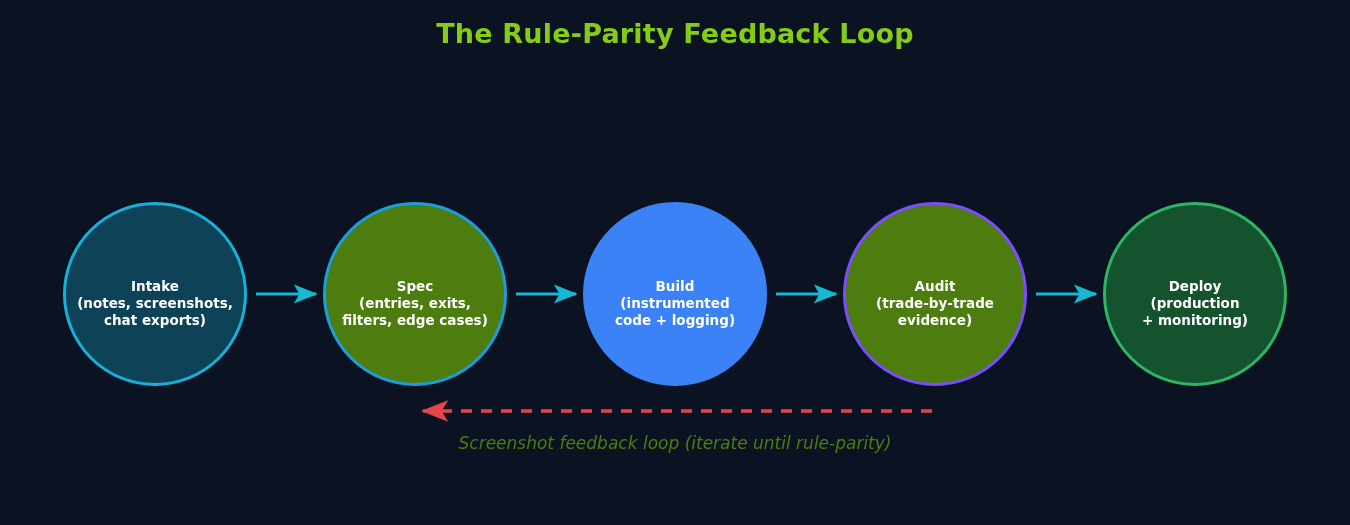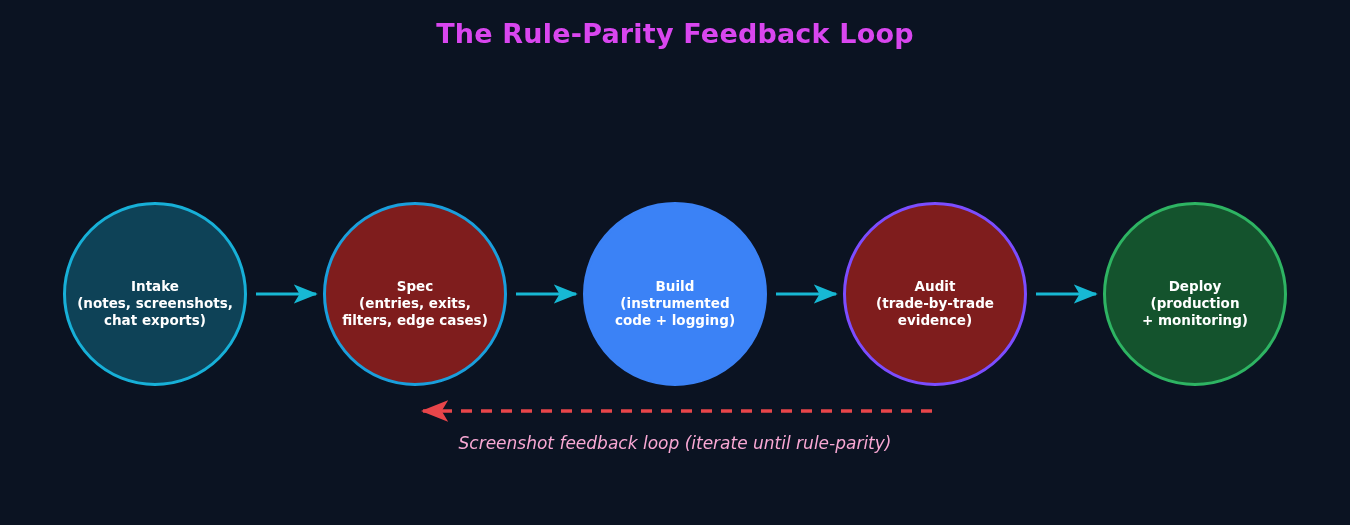--- a/index.html
+++ b/index.html
@@ -13,21 +13,21 @@
     font-family: "DejaVu Sans", sans-serif;
     overflow: hidden;
     position: relative;
   }
   #diagram-title {
     position: absolute;
     top: 18px;
     left: 0;
     width: 1350px;
     text-align: center;
-    color: #d946ef;
+    color: #84cc16;
     font-size: 27px;
     font-weight: bold;
     letter-spacing: 0.2px;
   }
   #flow-layer {
     position: absolute;
     top: 0;
     left: 0;
   }
   .node-circle {
@@ -47,21 +47,21 @@
     white-space: pre;
     pointer-events: none;
     margin-top: 18px;
   }
   #feedback-caption {
     position: absolute;
     top: 433px;
     left: 0;
     width: 1350px;
     text-align: center;
-    color: #f9a8d4;
+    color: #4d7c0f;
     font-size: 17px;
     font-style: italic;
   }
 </style>
 </head>
 <body>
 
 <div id="diagram-title">The Rule-Parity Feedback Loop</div>
 
 <svg id="flow-layer" width="1350" height="525">
@@ -83,33 +83,33 @@
 
   <line x1="932" y1="411" x2="423" y2="411" stroke="#e8454a" stroke-width="3.4" stroke-dasharray="11 9" marker-end="url(#arrow-red)"></line>
 </svg>
 
 <div class="node-circle" style="left:63px; top:202px; width:184px; height:184px; background:#0e4257; border:3px solid #17b0d8;">
   <div class="node-label">Intake
 (notes, screenshots,
 chat exports)</div>
 </div>
 
-<div class="node-circle" style="left:323px; top:202px; width:184px; height:184px; background:#7f1d1d; border:3px solid #1a9fdc;">
+<div class="node-circle" style="left:323px; top:202px; width:184px; height:184px; background:#4d7c0f; border:3px solid #1a9fdc;">
   <div class="node-label">Spec
 (entries, exits,
 filters, edge cases)</div>
 </div>
 
 <div class="node-circle" style="left:583px; top:202px; width:184px; height:184px; background:#3b82f6; border:3px solid #3b82f6;">
   <div class="node-label">Build
 (instrumented
 code + logging)</div>
 </div>
 
-<div class="node-circle" style="left:843px; top:202px; width:184px; height:184px; background:#7f1d1d; border:3px solid #7c4dff;">
+<div class="node-circle" style="left:843px; top:202px; width:184px; height:184px; background:#4d7c0f; border:3px solid #7c4dff;">
   <div class="node-label">Audit
 (trade-by-trade
 evidence)</div>
 </div>
 
 <div class="node-circle" style="left:1103px; top:202px; width:184px; height:184px; background:#14532d; border:3px solid #2eb463;">
   <div class="node-label">Deploy
 (production
 + monitoring)</div>
 </div>

